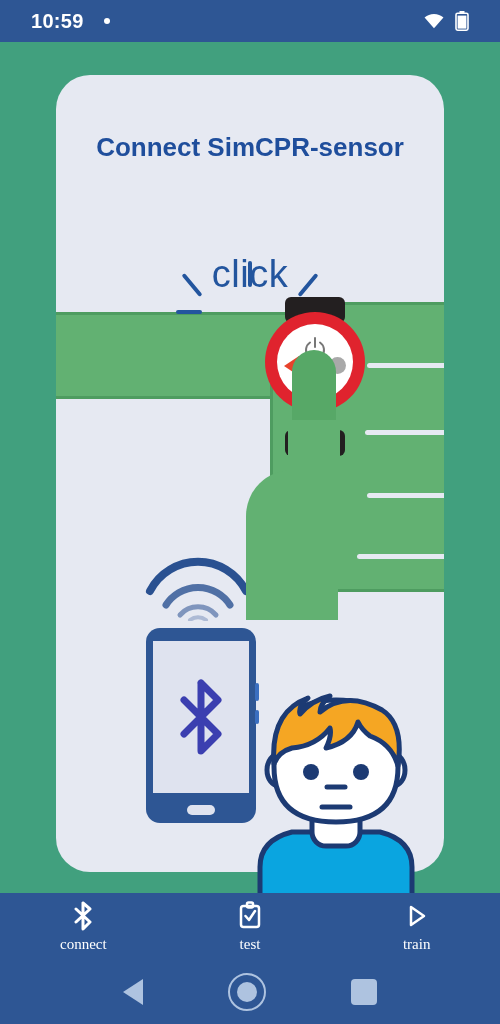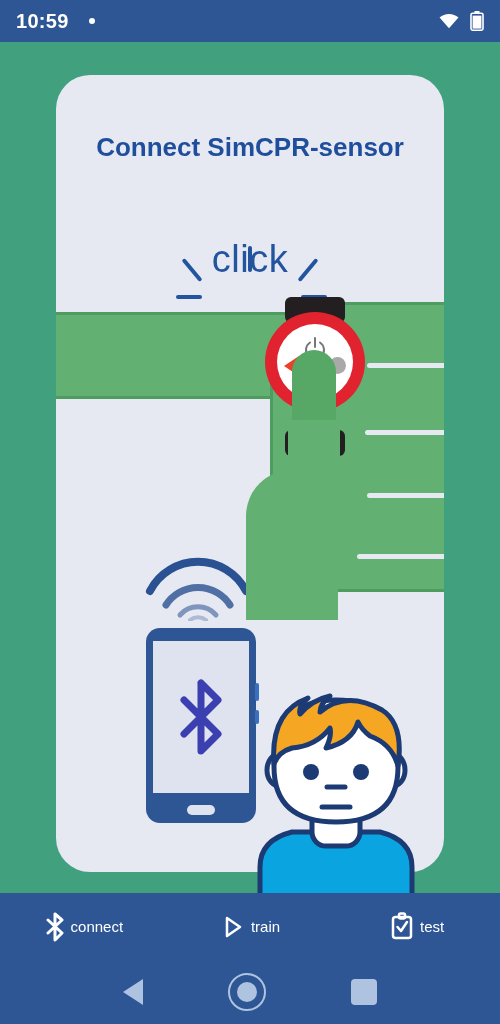--- a/index.html
+++ b/index.html
@@ -14,21 +14,21 @@
     width:500px; height:1024px;
     background:#41a07e;
   }
 
   
   .statusbar {
     position:absolute; top:0; left:0;
     width:500px; height:42px;
     background:#2e5694;
     display:flex; align-items:center;
-    padding:0 16px;
+    padding:0 31px;
     z-index:60;
   }
   .sb-time {
     color:#ffffff;
     font-size:20px;
     font-weight:bold;
     letter-spacing:.3px;
   }
   .sb-dot {
     width:6px; height:6px; border-radius:50%;
@@ -76,21 +76,21 @@
     color:#1f4e9c;
     font-size:26px;
     font-weight:bold;
     line-height:1.26;
     z-index:4;
   }
 
   
   .clickwrap {
     position:absolute;
-    left:0; top:163px; width:388px;
+    left:0; top:178px; width:388px;
     text-align:center;
     z-index:5;
   }
   .click-text {
     color:#23559e;
     font-size:38px;
     font-weight:normal;
     letter-spacing:.5px;
   }
   .ray {
@@ -245,24 +245,25 @@
   .bottomnav {
     position:absolute;
     left:0; top:893px;
     width:500px; height:67px;
     background:#2e5694;
     display:flex;
     z-index:50;
   }
   .navitem {
     flex:1;
-    display:flex; flex-direction:row;
+    display:flex; flex-direction:column;
     align-items:center; justify-content:center;
     gap:5px;
     color:#ffffff;
+    font-family:Liberation Serif, serif;
   }
   .navitem .lbl { font-size:15px; }
 
   
   .androidnav {
     position:absolute;
     left:0; top:960px;
     width:500px; height:64px;
     background:#2e5694;
     display:flex;
@@ -400,32 +401,32 @@
 
     <div class="navitem">
       <svg width="22" height="30" viewBox="0 0 22 30">
         <path d="M11 2 L11 28 L18 21 L4 8 M4 21 L18 8 L11 2" fill="none" stroke="#ffffff" stroke-width="3" stroke-linejoin="round" stroke-linecap="round"></path>
       </svg>
       <span class="lbl">connect</span>
     </div>
 
     <div class="navitem">
       <svg width="26" height="30" viewBox="0 0 26 30">
-        <path d="M7 6 L20 15 L7 24 Z" fill="none" stroke="#ffffff" stroke-width="2.5" stroke-linejoin="round"></path>
-      </svg>
-      <span class="lbl">train</span>
-    </div>
-
-    <div class="navitem">
-      <svg width="26" height="30" viewBox="0 0 26 30">
         <rect x="4" y="5" width="18" height="21" rx="2.5" fill="none" stroke="#ffffff" stroke-width="2.5"></rect>
         <rect x="10" y="1.5" width="6" height="5" rx="1.5" fill="none" stroke="#ffffff" stroke-width="2.5"></rect>
         <path d="M8.5 15 L12 19 L18 10" fill="none" stroke="#ffffff" stroke-width="2.5" stroke-linecap="round" stroke-linejoin="round"></path>
       </svg>
       <span class="lbl">test</span>
+    </div>
+
+    <div class="navitem">
+      <svg width="26" height="30" viewBox="0 0 26 30">
+        <path d="M7 6 L20 15 L7 24 Z" fill="none" stroke="#ffffff" stroke-width="2.5" stroke-linejoin="round"></path>
+      </svg>
+      <span class="lbl">train</span>
     </div>
 
 
   </div>
 
   <div class="androidnav">
     <span class="nav-back"></span>
     <span class="nav-home">
         <i></i>
       </span>

